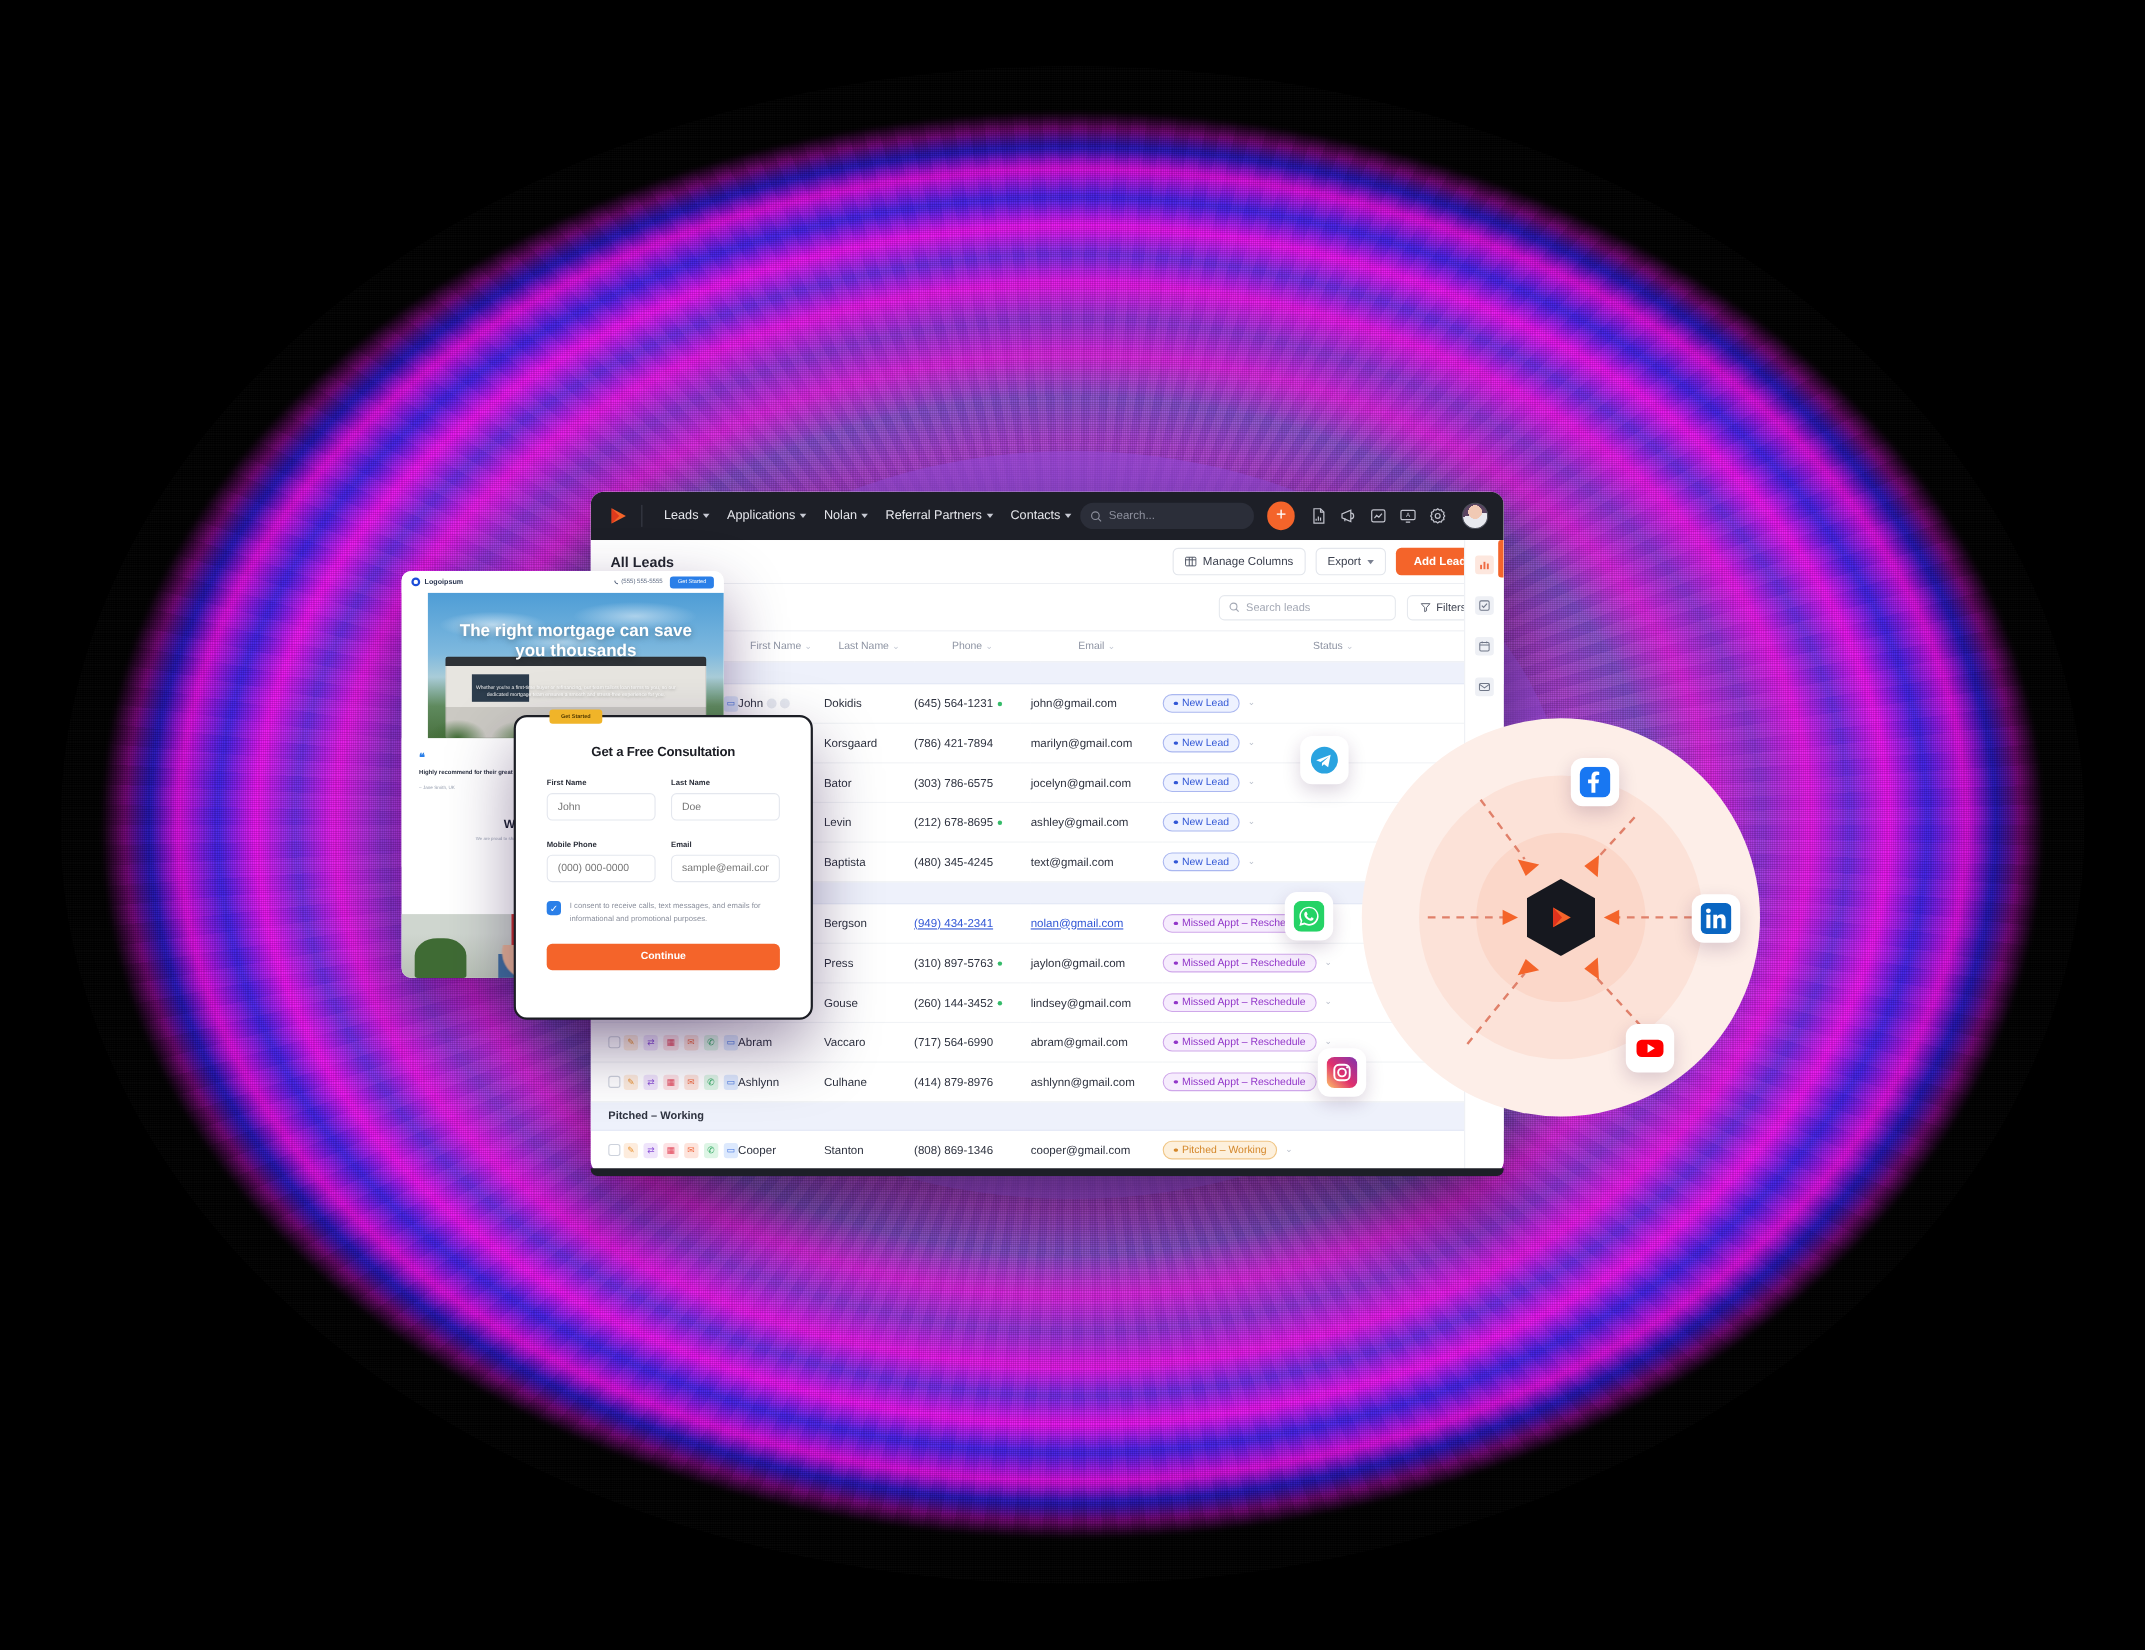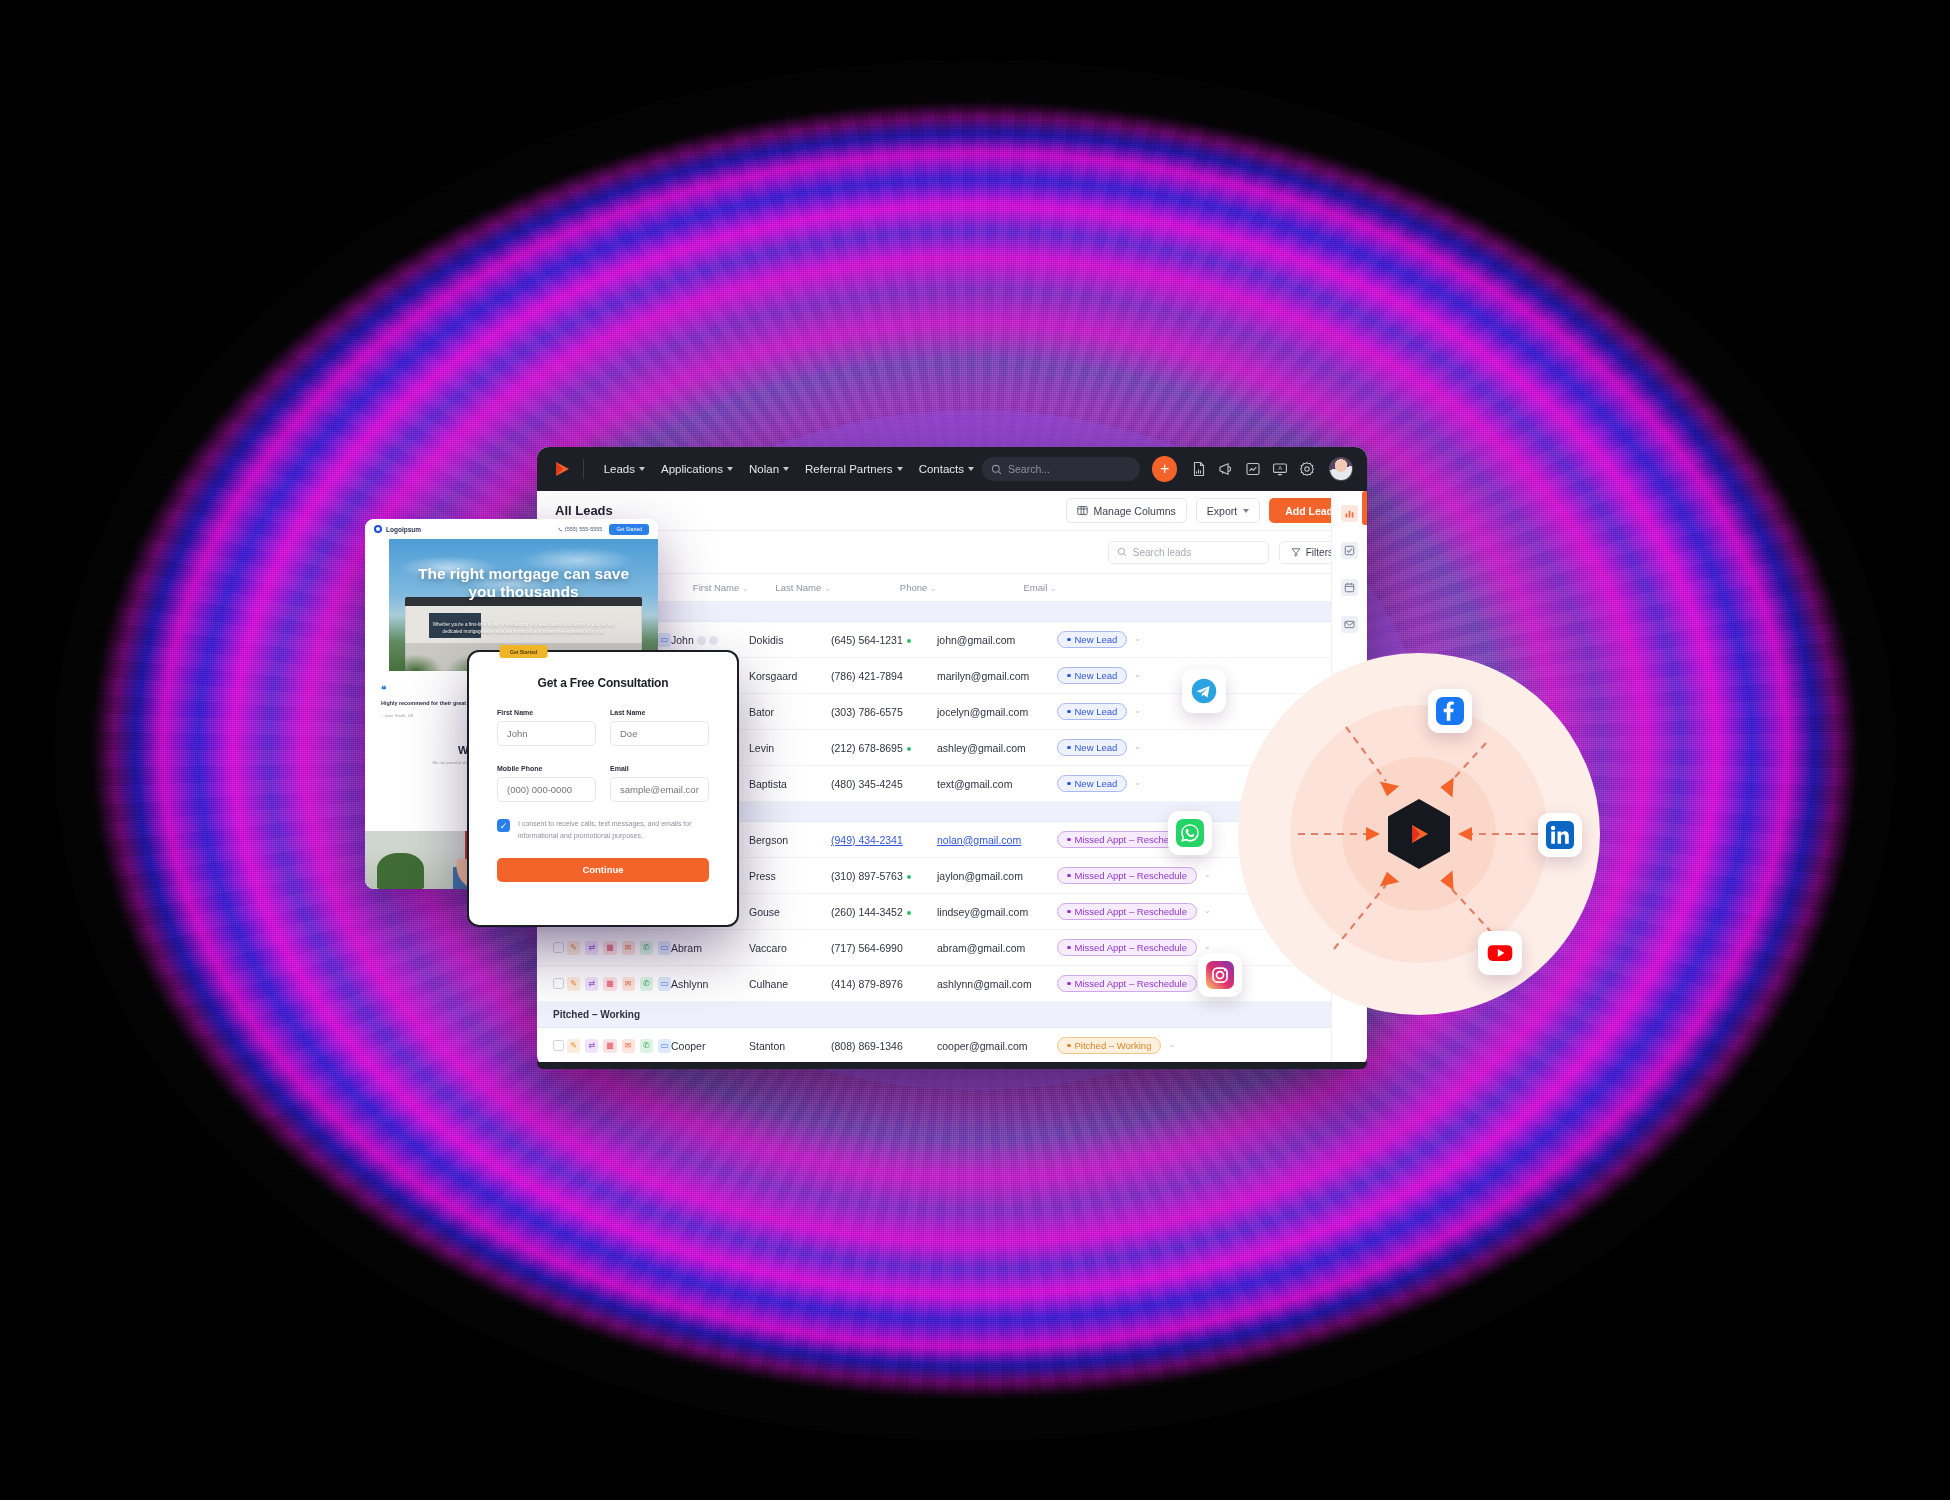--- a/index.html
+++ b/index.html
@@ -126,21 +126,21 @@
     display:flex; align-items:center; gap:6px; padding:0 8px; color:#a4a9b5; font-size:10px;
   }
   .filters-btn {
     height:23px; border:1px solid #e6e9ee; border-radius:5px; display:flex;
     align-items:center; gap:5px; padding:0 11px; font-size:10px; color:#3d4250; cursor:pointer;
   }
 
   
   table.leads { width:100%; border-collapse:collapse; table-layout:fixed; }
   table.leads th {
-    font-size:9.5px; font-weight:500; color:#8e94a3; text-align:right;
+    font-size:9.5px; font-weight:500; color:#8e94a3; text-align:center;
     padding:8px 0; border-top:1px solid #eef0f4; border-bottom:1px solid #eef0f4; background:#fff;
   }
   table.leads td {
     font-size:10.5px; color:#2f3340; padding:9px 0; border-bottom:1px solid #f1f3f6; vertical-align:middle;
   }
   .c-check { width:30px; padding-left:16px !important; }
   .c-acts  { width:104px; }
   .c-fn    { width:78px; }
   .c-ln    { width:82px; }
   .c-ph    { width:106px; }

